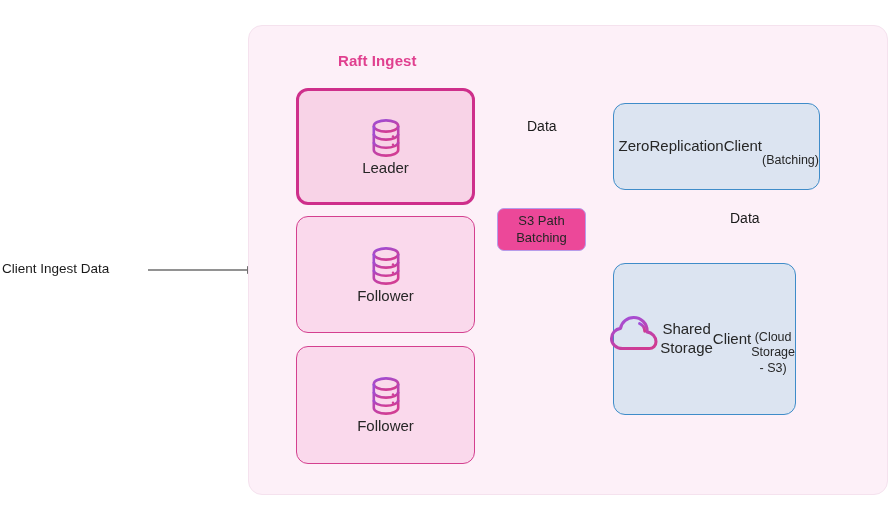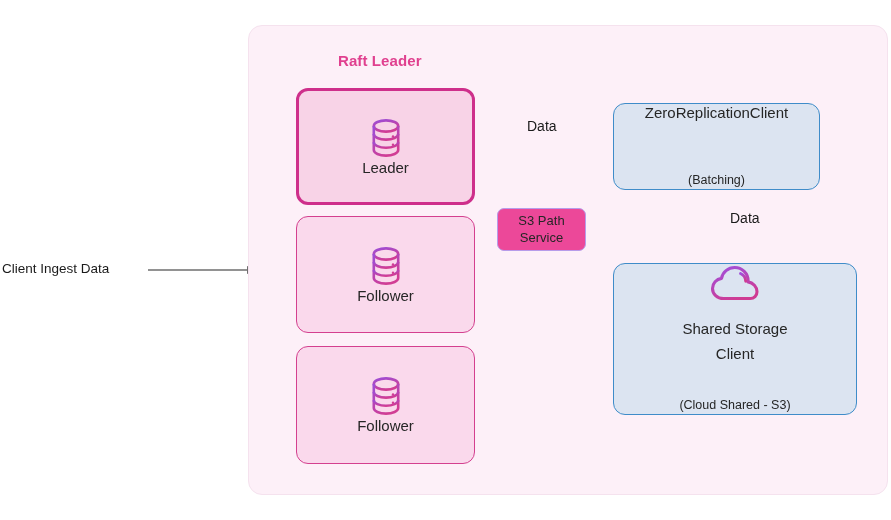--- a/index.html
+++ b/index.html
@@ -100,35 +100,35 @@
   }
 
   
   .bluebox {
     position: absolute;
     box-sizing: border-box;
     background: #dce4f1;
     border: 1.6px solid #3f8cc9;
     border-radius: 12px;
     display: flex;
-    flex-direction: column;
+    flex-direction: row;
     align-items: center;
-    justify-content: space-between;
+    justify-content: flex-end;
     text-align: center;
   }
   .box-zrc {
     left: 613px;
     top: 103px;
     width: 207px;
     height: 87px;
   }
   .box-storage {
     left: 613px;
     top: 263px;
-    width: 244px;
+    width: 183px;
     height: 152px;
   }
   .blue-title {
     font-size: 15px;
     color: #262626;
     line-height: 1.25;
   }
   .blue-sub {
     font-size: 12.5px;
     color: #262626;
@@ -212,21 +212,21 @@
     <line x1="476" y1="146" x2="609" y2="146" stroke="#6e6e6e" stroke-width="1.5" marker-end="url(#arrowhead)"></line>
 
     <line x1="716" y1="191" x2="716" y2="259" stroke="#6e6e6e" stroke-width="1.5" marker-end="url(#arrowhead)"></line>
 
     <path d="M 478,150 C 520,170 545,215 525,245 C 512,264 500,271 482,274" fill="none" stroke="#6e6e6e" stroke-width="1.4" marker-end="url(#arrowhead-thin)"></path>
 
     <path d="M 478,150 C 530,175 568,235 572,300 C 575,352 535,392 482,404" fill="none" stroke="#6e6e6e" stroke-width="1.4" marker-end="url(#arrowhead-thin)"></path>
   </svg>
 
   <div class="raft-group"></div>
-  <div class="raft-title">Raft Leader</div>
+  <div class="raft-title">Raft Ingest</div>
 
   <div class="node node-leader">
     <span class="node-icon">
       <svg width="34" height="42" viewBox="0 0 34 42" xmlns="http://www.w3.org/2000/svg">
         <g fill="none" stroke="url(#dbgrad)" stroke-width="2.6">
           <ellipse cx="17" cy="9" rx="12.2" ry="5.6"></ellipse>
           <path d="M4.8,9 V33 C4.8,36.1 10.3,38.6 17,38.6 C23.7,38.6 29.2,36.1 29.2,33 V9"></path>
           <path d="M4.8,17 C4.8,20.1 10.3,22.6 17,22.6 C23.7,22.6 29.2,20.1 29.2,17"></path>
           <path d="M4.8,25.2 C4.8,28.3 10.3,30.8 17,30.8 C23.7,30.8 29.2,28.3 29.2,25.2"></path>
         </g>
@@ -264,40 +264,40 @@
         </g>
         <circle cx="24" cy="19.5" r="1.2" fill="#d13d94"></circle>
         <circle cx="24" cy="27.7" r="1.2" fill="#d13d94"></circle>
       </svg>
     </span>
     <span class="node-label">Follower</span>
   </div>
 
   <div class="meta-chip">
     <span>S3 Path</span>
-    <span>Service</span>
+    <span>Batching</span>
   </div>
 
   <div class="bluebox box-zrc">
     <span class="blue-title">ZeroReplicationClient</span>
     <span class="blue-sub">(Batching)</span>
   </div>
 
   <div class="bluebox box-storage">
     <span class="storage-icon">
       <svg width="52" height="38" viewBox="0 0 52 38" xmlns="http://www.w3.org/2000/svg">
         <path d="M14.5,34.5 C8.2,34.5 3.5,30.0 3.5,24.4 C3.5,19.3 7.4,15.1 12.5,14.4
                  C13.6,8.2 19.1,3.5 25.7,3.5 C33.1,3.5 39.1,9.4 39.1,16.7
                  C39.1,17.1 39.1,17.5 39.0,17.9 C44.1,18.6 48.0,22.8 48.0,27.8
                  C48.0,31.5 45.0,34.5 41.3,34.5 Z" fill="none" stroke="url(#cloudgrad)" stroke-width="3.1" stroke-linejoin="round"></path>
         <path d="M31.5,9.5 C34.8,11.0 36.6,13.9 36.7,17.3" fill="none" stroke="url(#cloudgrad)" stroke-width="2.9" stroke-linecap="round"></path>
       </svg>
     </span>
     <span class="blue-title">Shared Storage</span>
     <span class="blue-title">Client</span>
-    <span class="blue-sub">(Cloud Shared - S3)</span>
+    <span class="blue-sub">(Cloud Storage - S3)</span>
   </div>
 
   <div class="edge-label lbl-client">Client Ingest Data</div>
   <div class="edge-label lbl-data-h">Data</div>
   <div class="edge-label lbl-data-v">Data</div>
 
 </div>
 
 </body></html>

